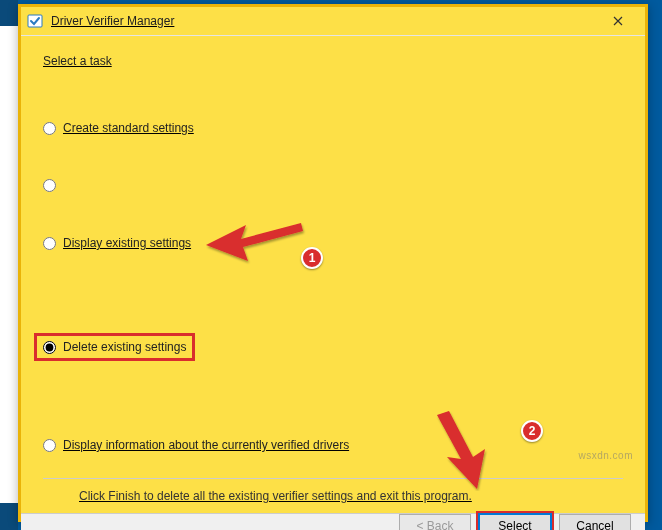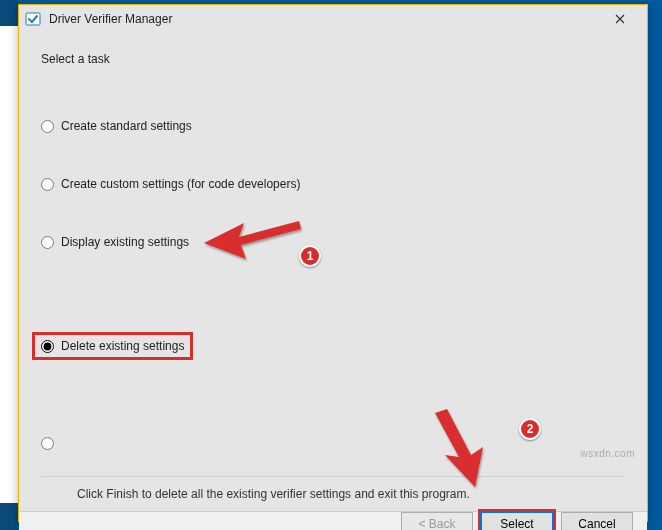--- a/index.html
+++ b/index.html
@@ -17,25 +17,26 @@
       left: 0; top: 0; bottom: 0;
       width: 18px;
       background: linear-gradient(to bottom, #0a4a7a 0%, #0a4a7a 5%, #ffffff 5%, #ffffff 95%, #0a4a7a 95%);
     }
     .window {
       position: absolute;
       left: 18px;
       top: 4px;
       right: 14px;
       bottom: 8px;
-      background: #e5e5e5;
-      border: 1px solid #eab308;
+      background: #fde047;
+      border: 3px solid #eab308;
       box-shadow: 0 2px 10px rgba(0,0,0,0.3);
       display: flex;
       flex-direction: column;
+      text-decoration: underline;
     }
     .titlebar {
       height: 30px;
       display: flex;
       align-items: center;
       padding: 0 6px;
       border-bottom: 1px solid #e5e5e5;
     }
     .titlebar-icon {
       width: 16px; height: 16px;
@@ -161,35 +162,35 @@
 
     <div class="options">
 
       <div class="radio-row">
         <input type="radio" name="task" style="">
         <label>Create standard settings</label>
       </div>
 
       <div class="radio-row">
         <input type="radio" name="task" style="">
-        <label>Create custom settings (for code developers)</label>
       </div>
 
       <div class="radio-row">
         <input type="radio" name="task" style="">
         <label>Display existing settings</label>
       </div>
 
       <div class="radio-row highlighted">
         <input type="radio" name="task" checked="" style="">
         <label>Delete existing settings</label>
       </div>
 
       <div class="radio-row" style="margin-bottom:20px">
         <input type="radio" name="task" style="">
+        <label>Display information about the currently verified drivers</label>
       </div>
 
     </div>
 
     <hr class="divider">
     <div class="instruction">Click Finish to delete all the existing verifier settings and exit this program.</div>
 
     <svg class="arrow" style="left:185px; top:175px;" width="100" height="60" viewBox="0 0 100 60">
       <defs>
         <filter id="ds1" x="-20%" y="-20%" width="140%" height="140%">

